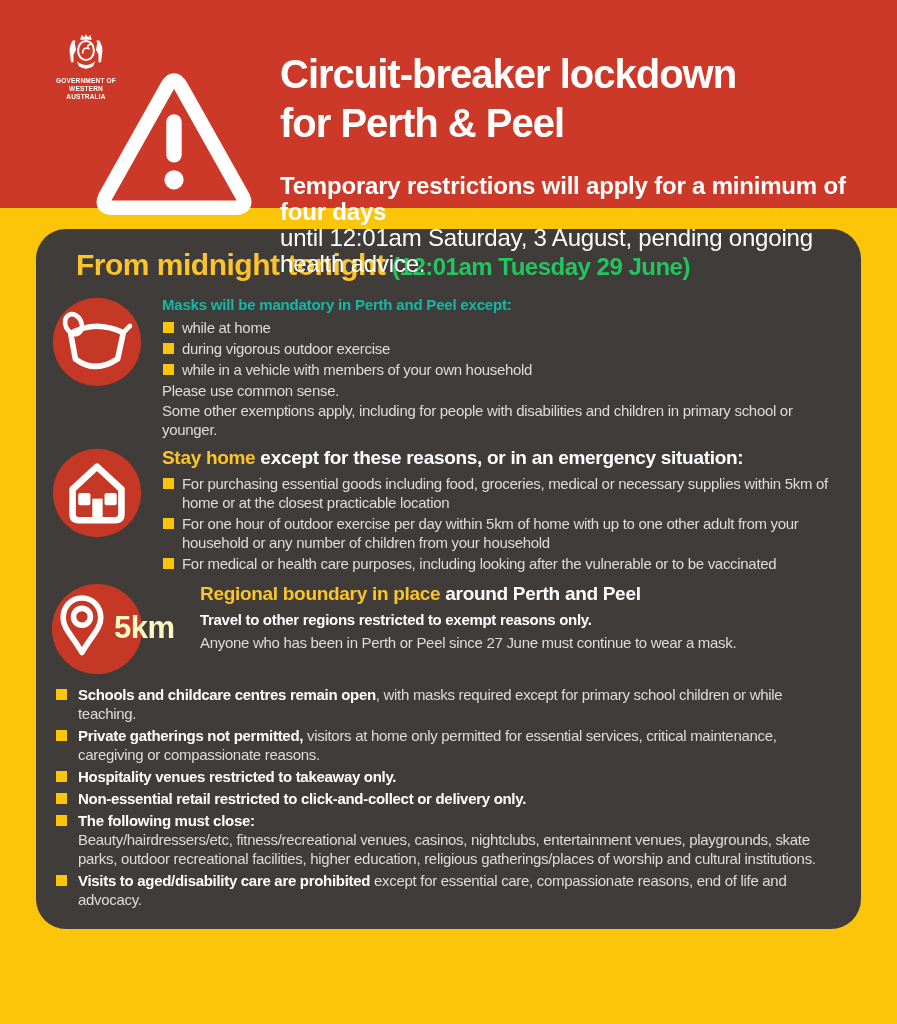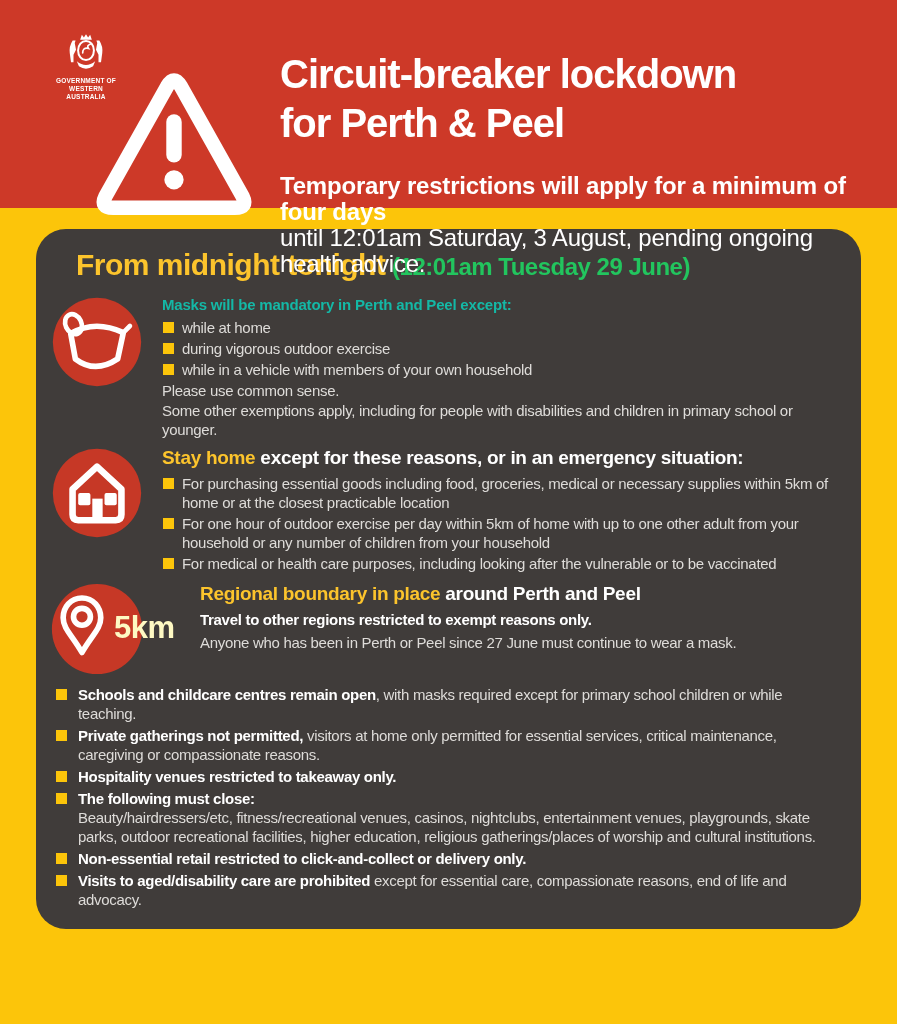--- a/index.html
+++ b/index.html
@@ -198,25 +198,25 @@
     <li>
         <span class="sq"></span>
       <span class="rtext"><strong>Private gatherings not permitted,</strong><span> visitors at home only permitted for essential services, critical maintenance, caregiving or compassionate reasons.</span></span>
       </li>
     <li>
         <span class="sq"></span>
       <span class="rtext"><strong>Hospitality venues restricted to takeaway only.</strong><span></span></span>
       </li>
     <li>
         <span class="sq"></span>
+      <span class="rtext"><strong>Non-essential retail restricted to click-and-collect or delivery only.</strong><span></span></span>
+      </li>
+    <li>
+        <span class="sq"></span>
       <span class="rtext"><strong>The following must close:</strong><span class="detail" style="display:block;">Beauty/hairdressers/etc, fitness/recreational venues, casinos, nightclubs, entertainment venues, playgrounds, skate parks, outdoor recreational facilities, higher education, religious gatherings/places of worship and cultural institutions.</span></span>
-      </li>
-    <li>
-        <span class="sq"></span>
-      <span class="rtext"><strong>Non-essential retail restricted to click-and-collect or delivery only.</strong><span></span></span>
       </li>
     <li>
         <span class="sq"></span>
       <span class="rtext"><strong>Visits to aged/disability care are prohibited</strong><span> except for essential care, compassionate reasons, end of life and advocacy.</span></span>
       </li>
 
   </ul>
 </main>
 
 </body></html>

